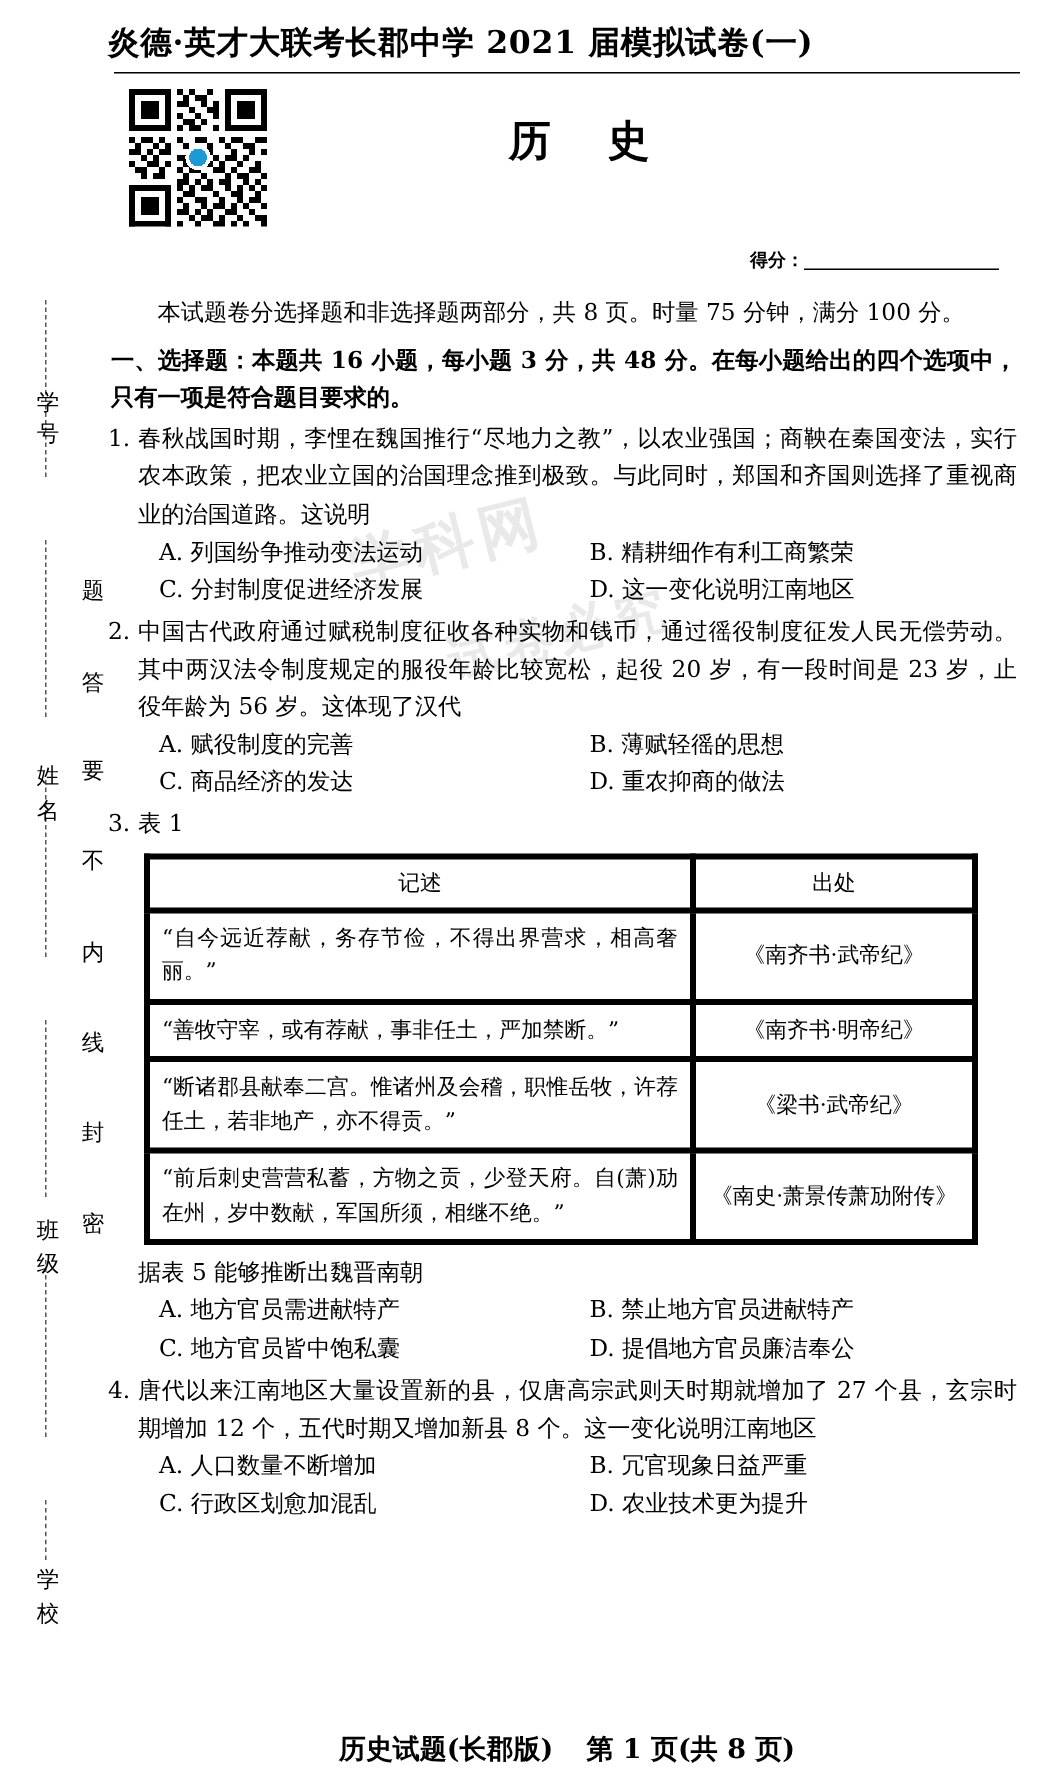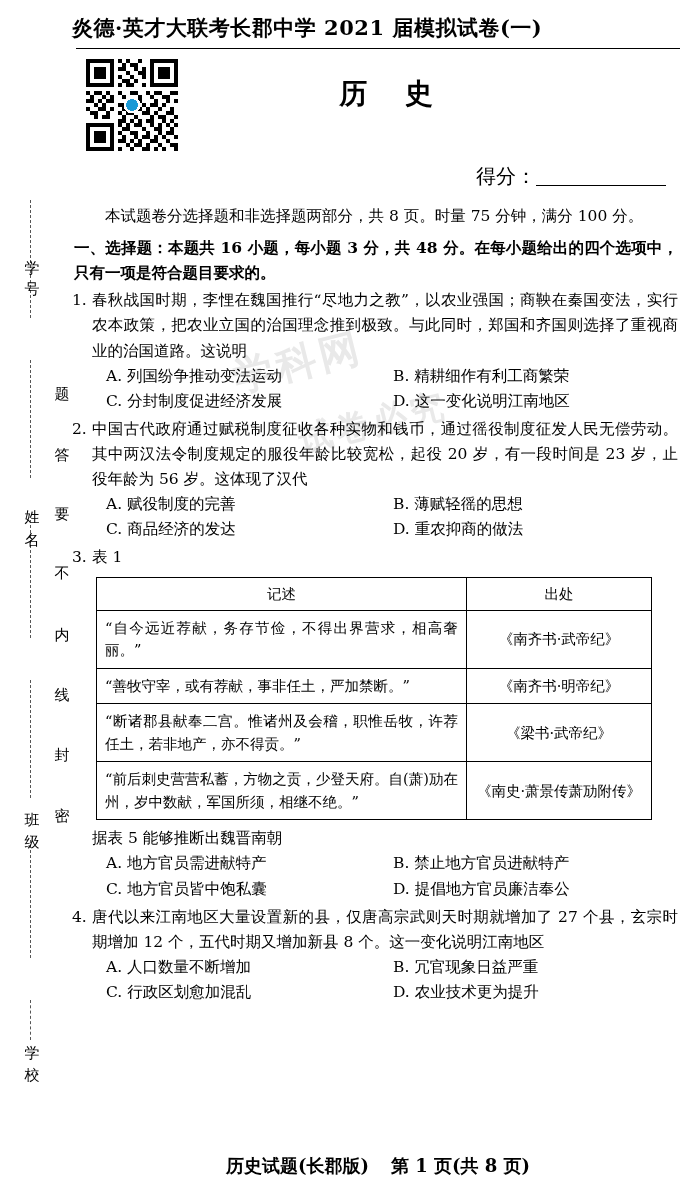--- a/index.html
+++ b/index.html
@@ -104,22 +104,22 @@
     font-size: 28px;
     font-weight: bold;
     letter-spacing: 14px;
     text-indent: 14px;
   }
 
   .score-row {
     text-align: right;
     padding-right: 18px;
     margin-top: 18px;
-    font-size: 20px;
-    font-weight: normal;
+    font-size: 12px;
+    font-weight: bold;
   }
   .score-line {
     display: inline-block;
     width: 130px;
     border-bottom: 1px solid #000;
     height: 16px;
     vertical-align: -3px;
   }
 
   .body-text {
@@ -172,21 +172,21 @@
 
   
   table.q3 {
     border-collapse: collapse;
     margin: 6px 0 0 24px;
     width: 556px;
     font-size: 14.5px;
     line-height: 1.55;
   }
   table.q3 th, table.q3 td {
-    border: 1px solid #000000;
+    border: 4px solid #000000;
     padding: 6px 8px;
     vertical-align: middle;
   }
   table.q3 th {
     text-align: center;
     font-weight: normal;
     padding: 5px 8px;
   }
   table.q3 td.src {
     text-align: center;

